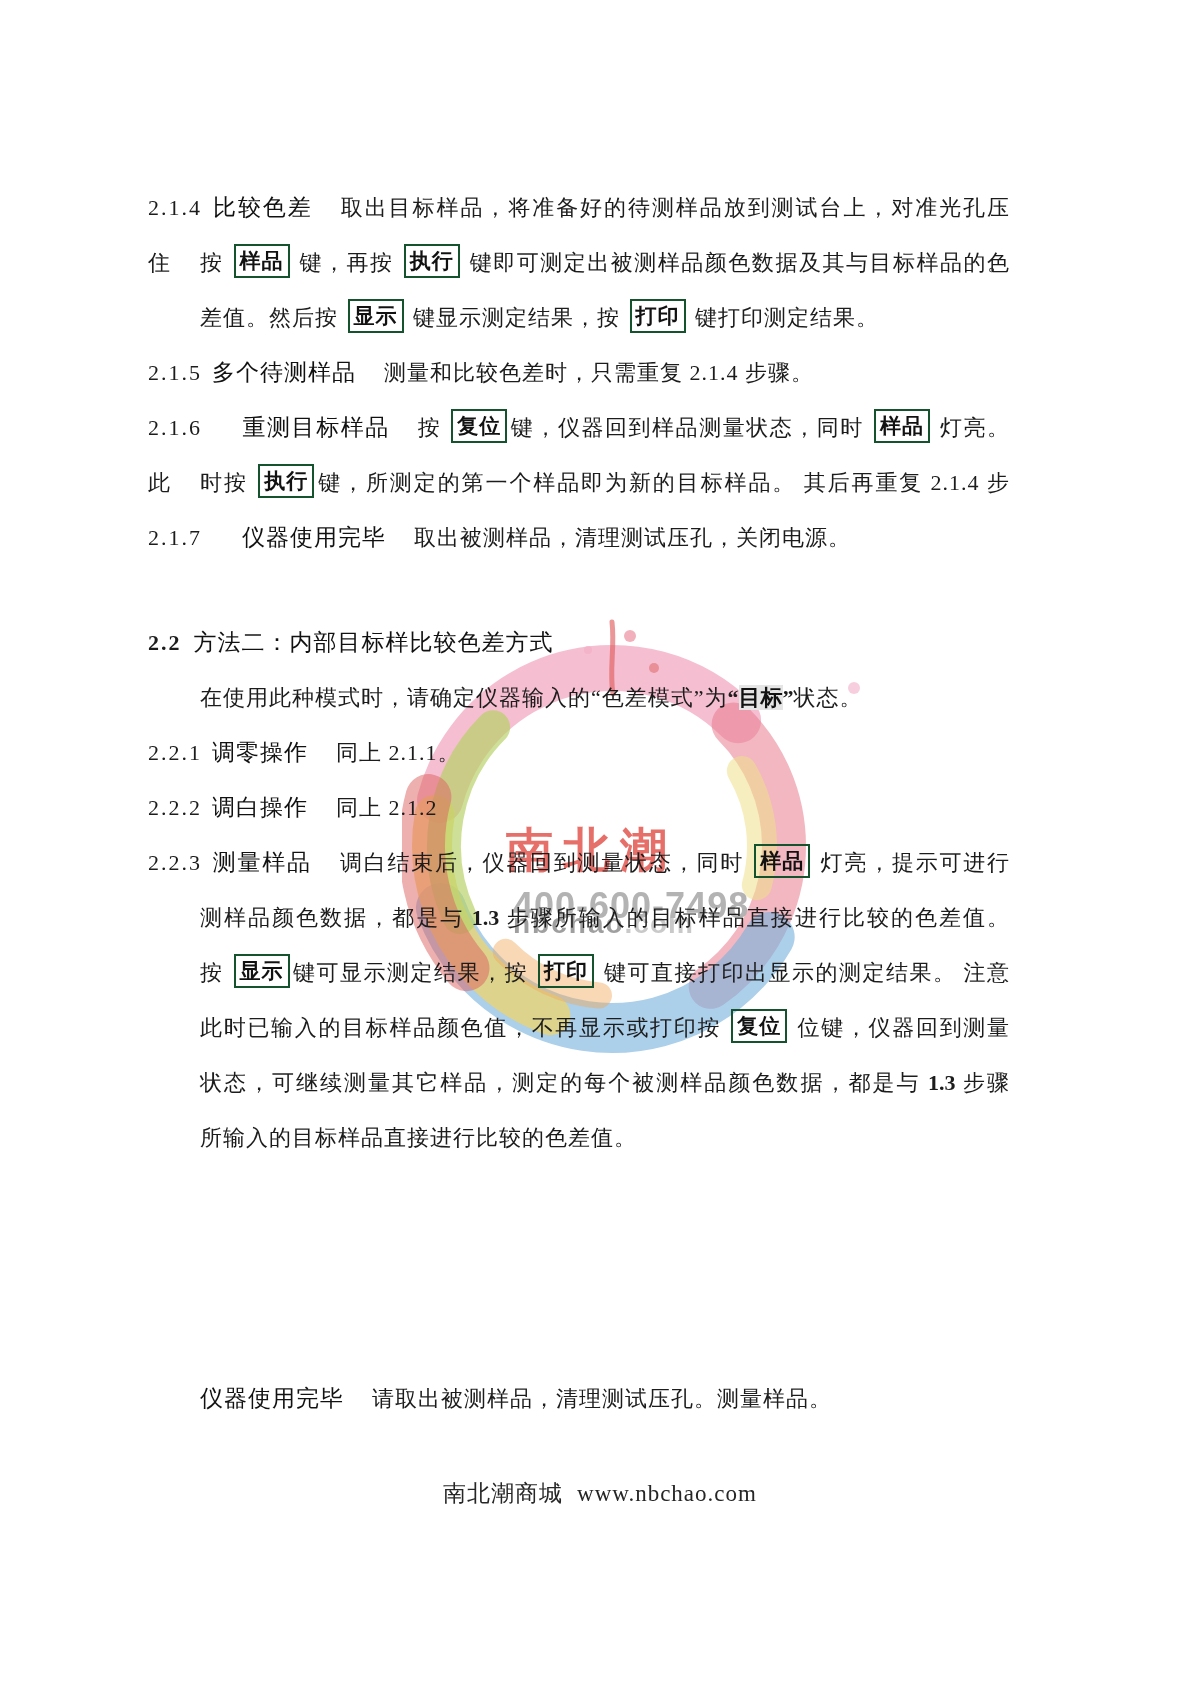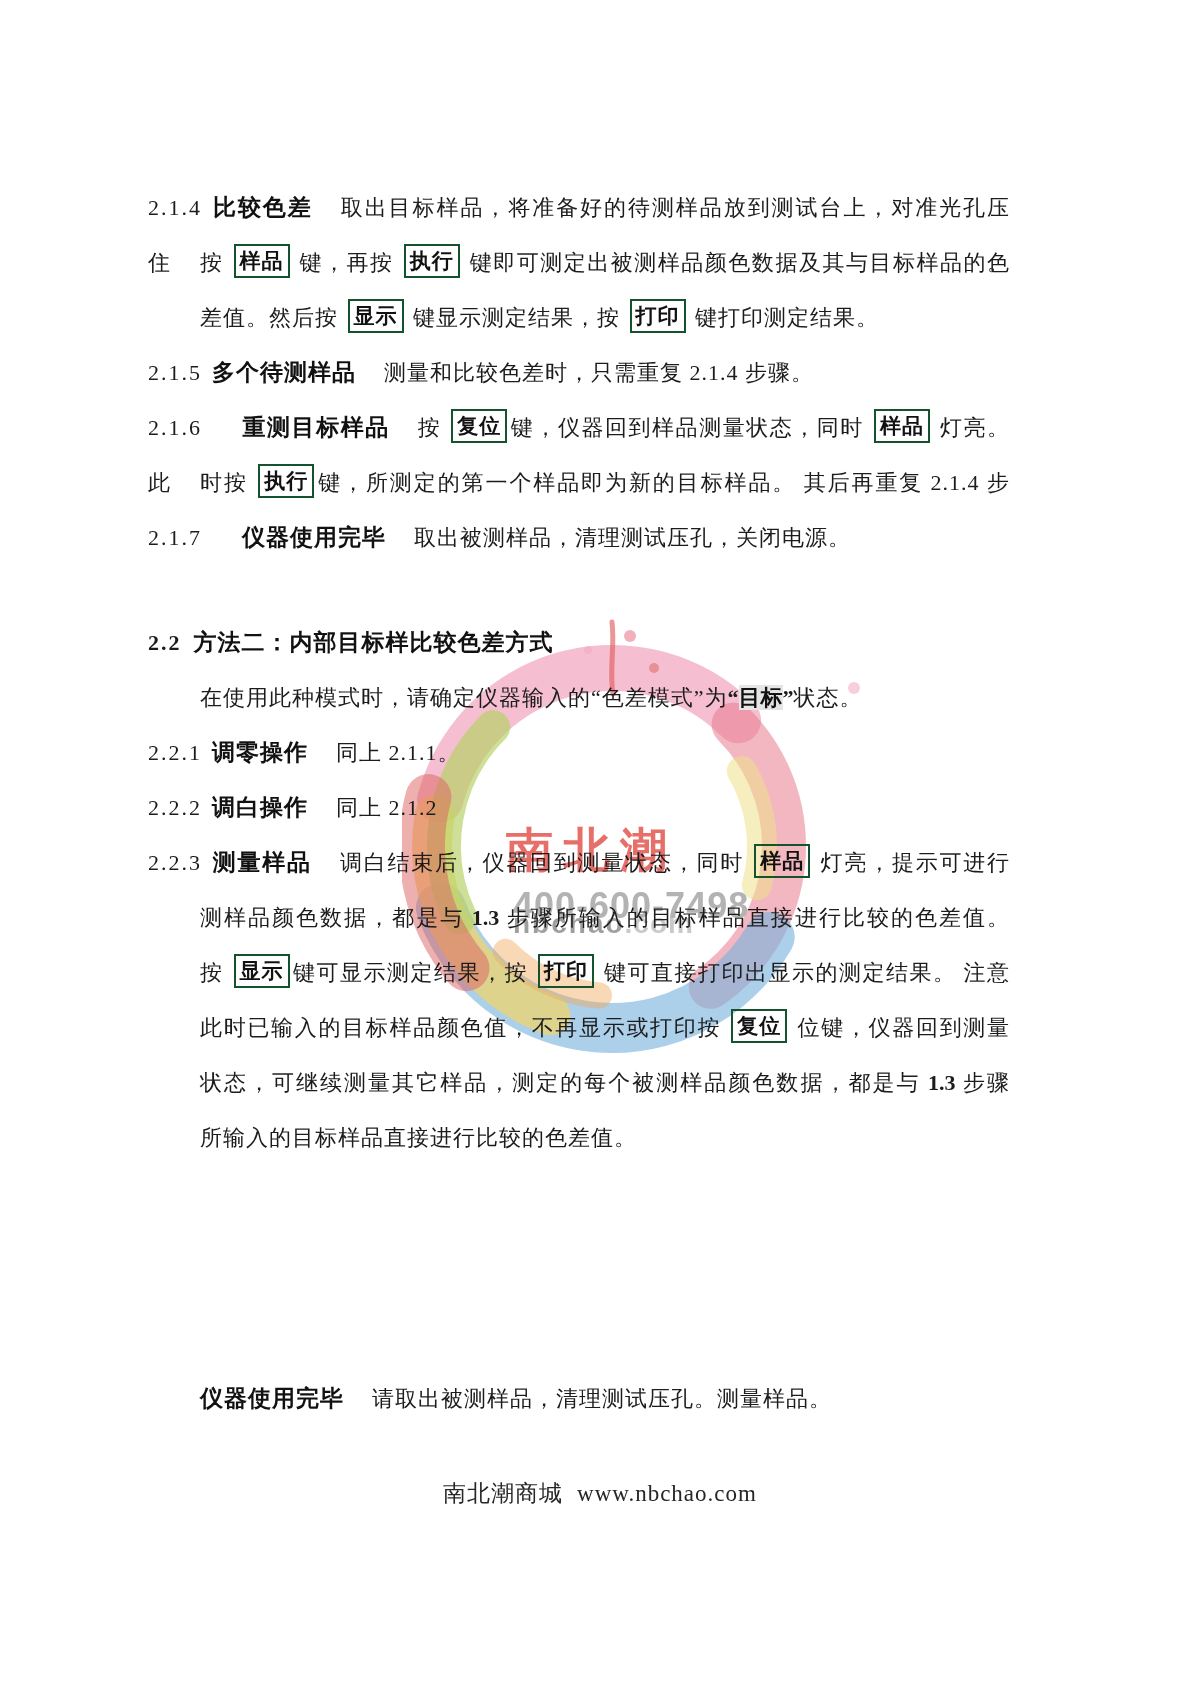--- a/index.html
+++ b/index.html
@@ -30,21 +30,21 @@
     font-size:36px;line-height:26px;color:#b3b3b3;letter-spacing:1px;
   }
 
   
   .doc{position:absolute;left:148px;top:180px;width:862px;z-index:2;}
   .line{height:55px;line-height:55px;font-size:22px;}
   .line.ind{padding-left:52px;}
   .j{text-align:justify;text-align-last:justify;text-justify:inter-character;}
   .num{letter-spacing:2px;}
   .ttl{
-    font-family:"Liberation Sans","DejaVu Sans",sans-serif;font-weight:bold;
+    font-family:"Liberation Sans","DejaVu Sans",sans-serif;font-weight:normal;
     font-size:23px;margin:0 28px 0 10px;letter-spacing:1px;color:#111;
   }
   .ttl.g2{margin-left:40px;}
   .t{letter-spacing:1px;}
   .b{font-weight:bold;}
   .key{
     display:inline-block;font-family:"Liberation Sans","DejaVu Sans",sans-serif;
     font-weight:bold;font-size:21px;line-height:1.25;color:#111;
     border:2px solid #14532d;padding:2px 4px;margin:0 3px;vertical-align:2px;
     letter-spacing:1px;

